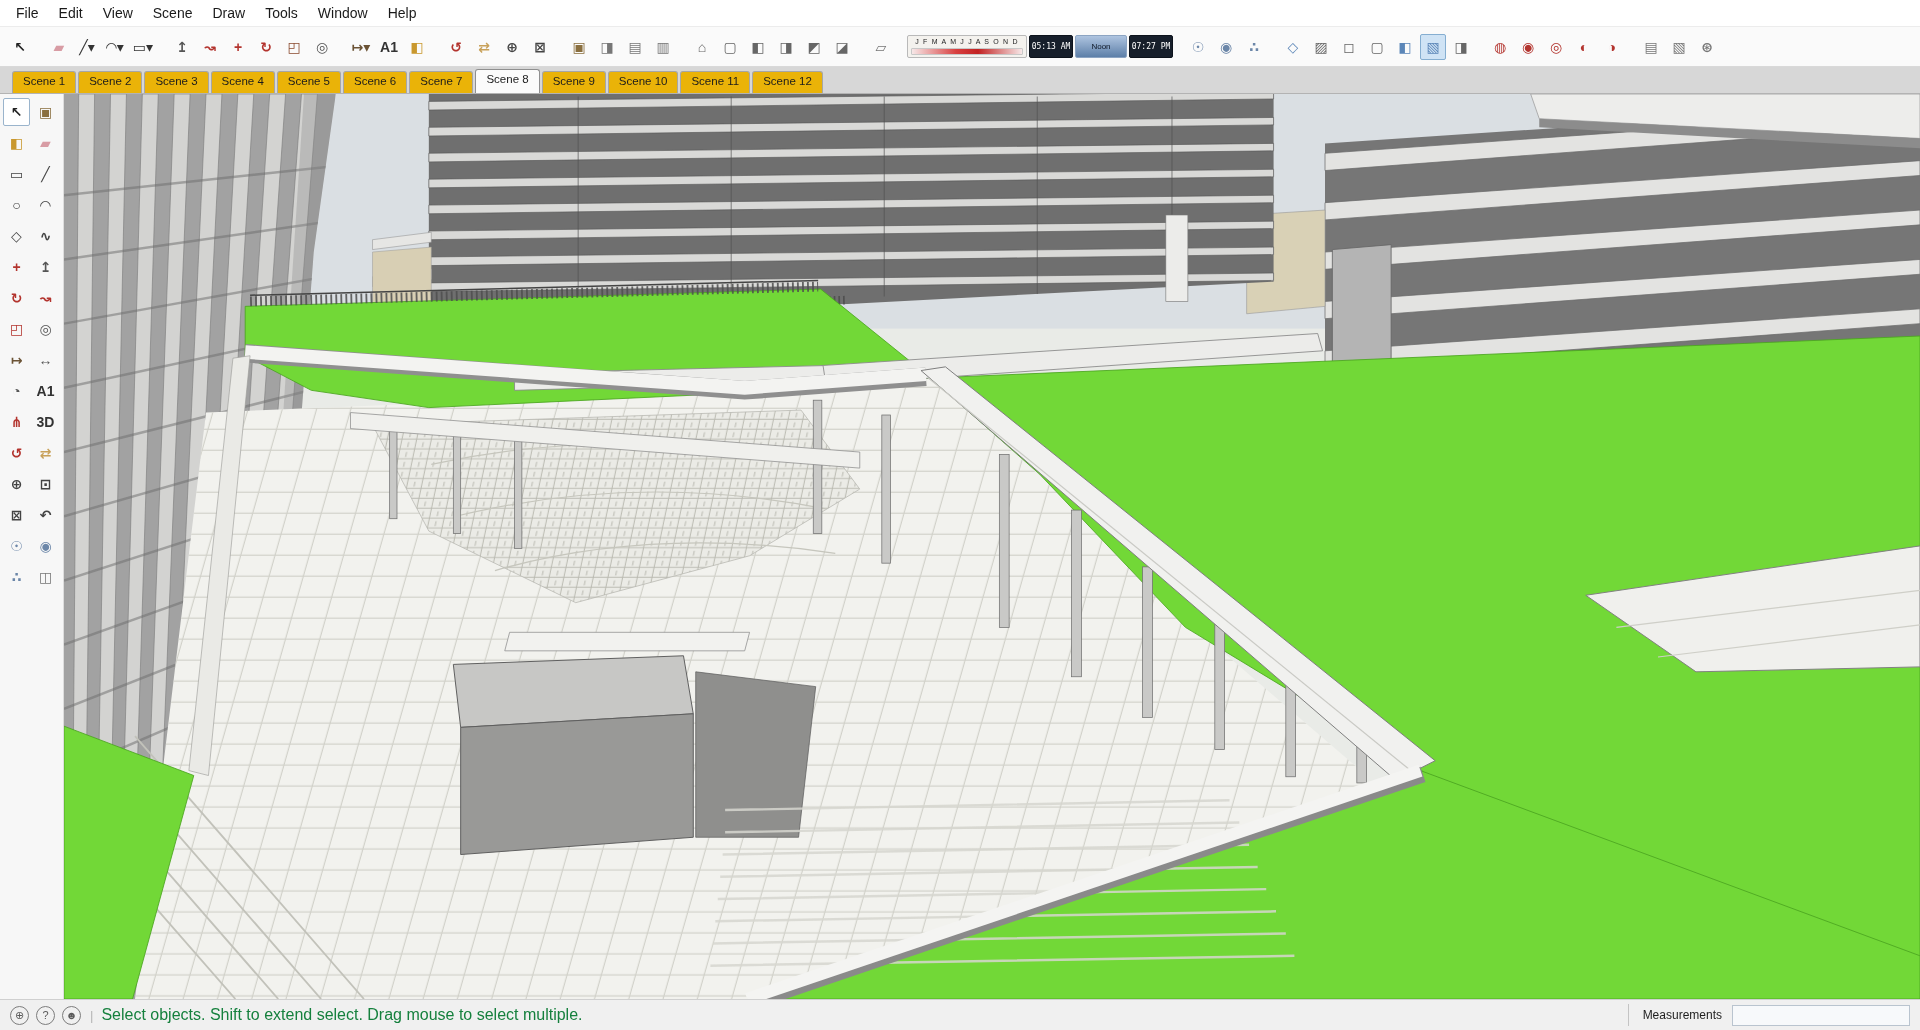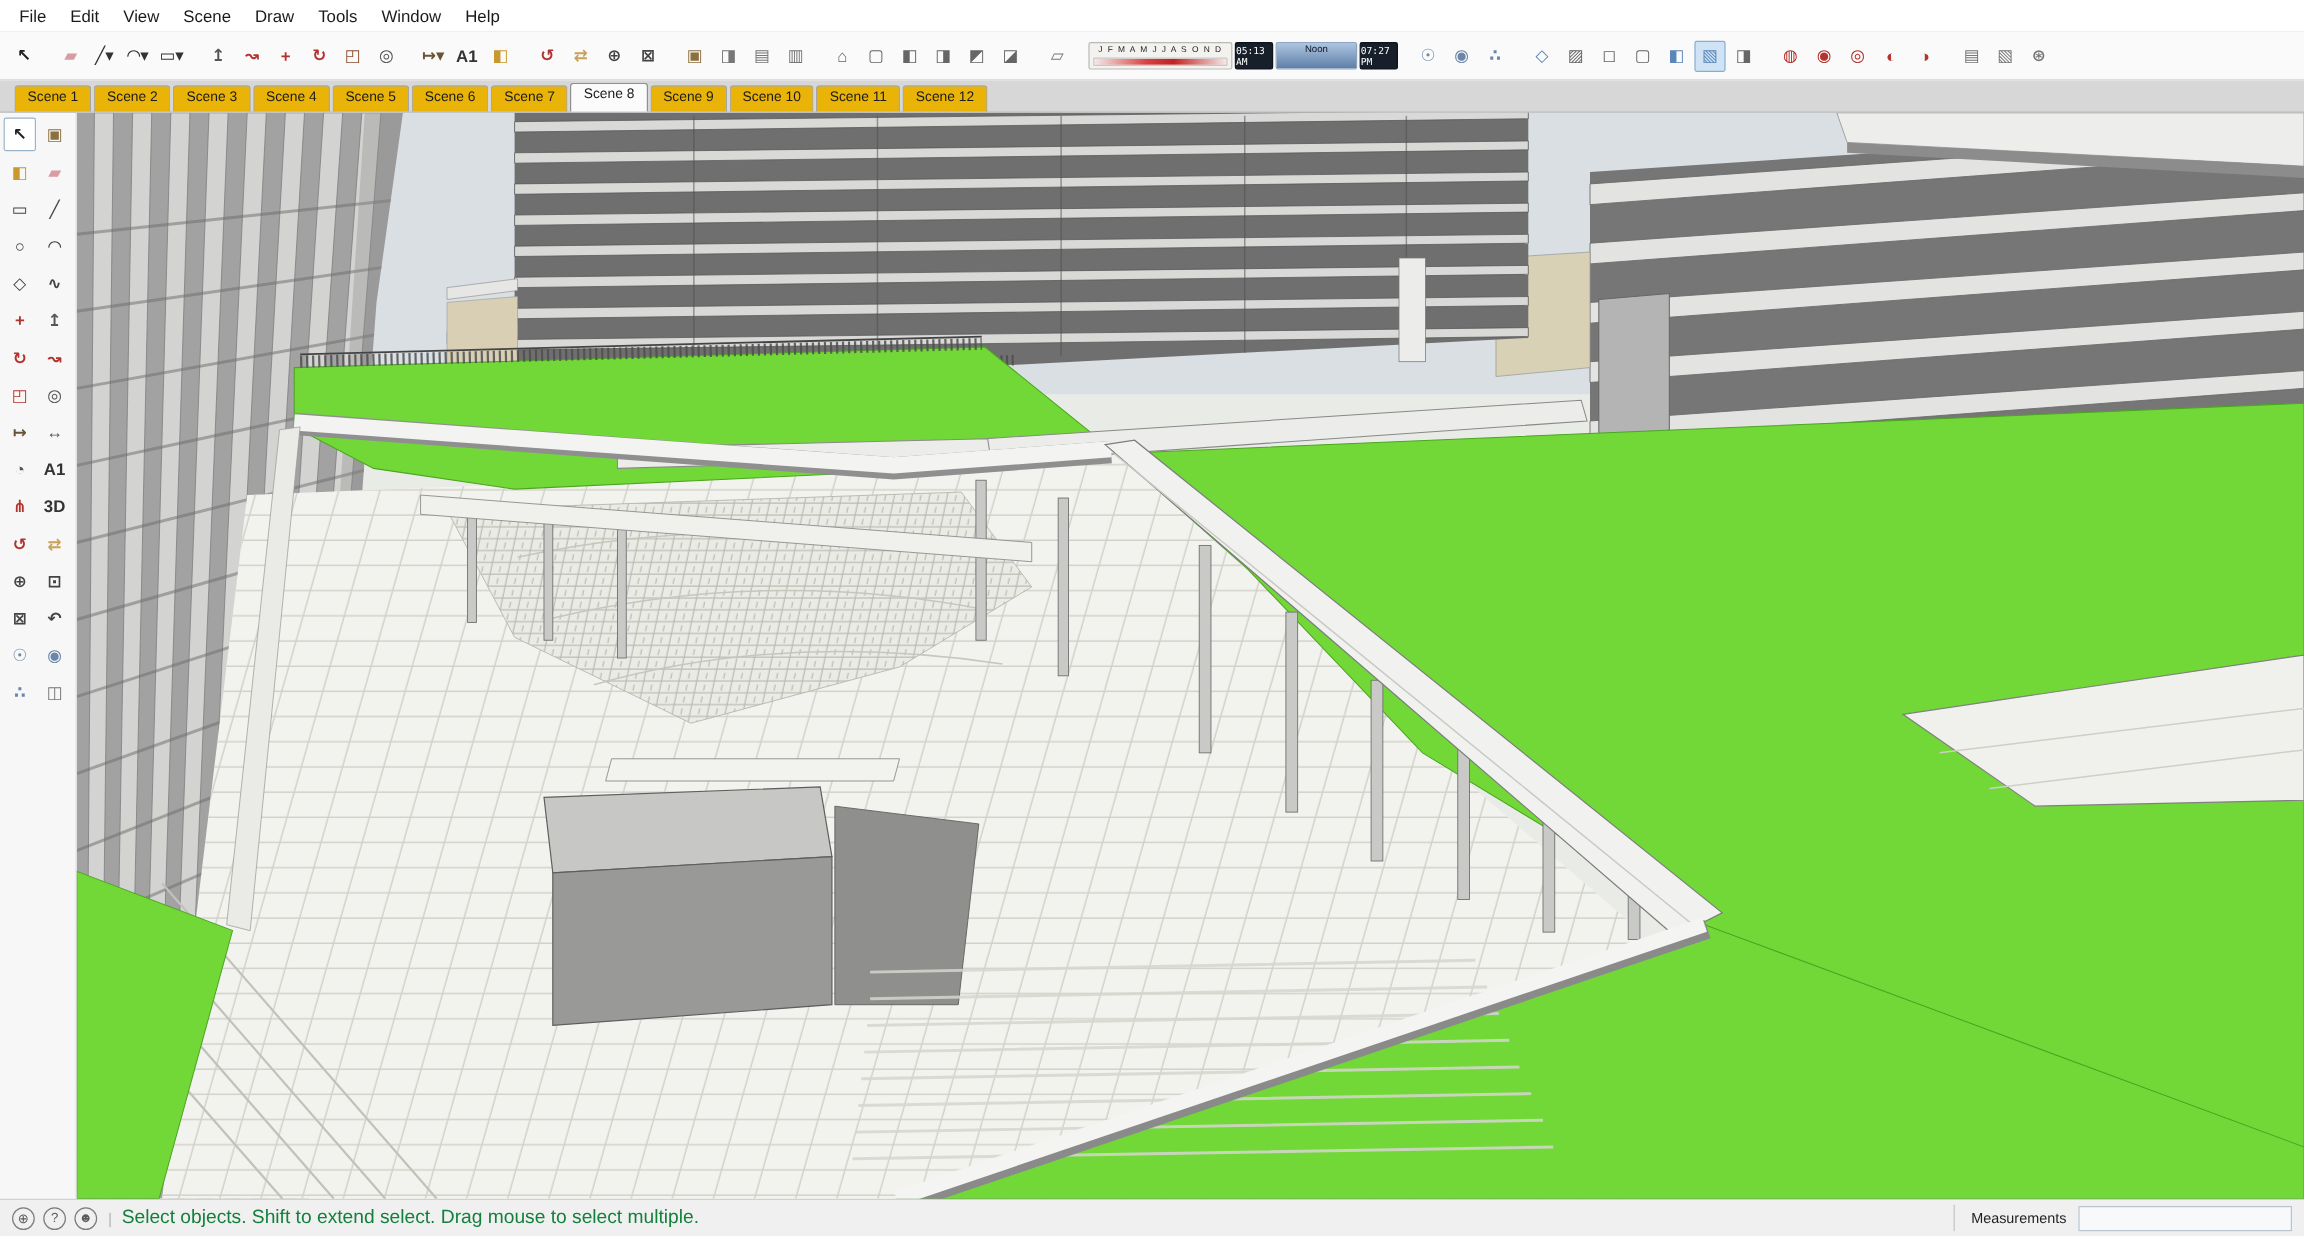--- a/index.html
+++ b/index.html
@@ -30,25 +30,25 @@
   .ticon { width:26px; height:26px; margin:0 1px; display:flex; align-items:center; justify-content:center;
     font-size:14px; font-weight:700; color:#555; border:1px solid transparent; border-radius:2px; cursor:default; }
   .ticon.gap { margin-left:12px; }
   .ticon.pressed { background:#cfe3f5; border-color:#85aed1; }
   .shadow-widget { display:flex; align-items:center; margin-left:12px; gap:2px; }
   .months { width:120px; height:23px; background:#f4f2ee; border:1px solid #b9b9b9; border-radius:2px;
     display:flex; flex-direction:column; justify-content:space-between; padding:2px 3px; }
   .mletters { font-size:7px; letter-spacing:1.2px; color:#222; white-space:nowrap; text-align:center; }
   .mtrack { height:7px; border:1px solid #c8c8c8; background:
     linear-gradient(90deg,#f7e8e8 0%,#d84040 40%,#c22222 60%,#f7e8e8 100%); border-radius:1px; }
-  .timebox { width:32px; height:23px; background:#171f2b; color:#fff; font-size:8px;
+  .timebox { width:44px; height:23px; background:#171f2b; color:#fff; font-size:8px;
     display:flex; align-items:center; justify-content:center; border:1px solid #0d131c; border-radius:2px;
     font-family:"DejaVu Sans Mono","Liberation Mono",monospace; }
-  .noon { width:68px; height:23px; border:1px solid #8ca4c2; border-radius:2px;
-    background:linear-gradient(180deg,#aec4e0,#5d7fa8); display:flex; justify-content:center; }
+  .noon { width:52px; height:23px; border:1px solid #8ca4c2; border-radius:2px;
+    background:linear-gradient(180deg,#aec4e0,#5d7fa8); display:flex; align-items:center; justify-content:center; }
   .noon span { font-size:8px; color:#0e1726; }
 
   
   .tabstrip { height:27px; background:#d7d7d7; border-bottom:1px solid #b3b3b3;
     display:flex; align-items:flex-end; padding:0 0 0 12px; flex:0 0 27px; }
   .tab { font-size:11.5px; color:#1c1c1c; background:#eab308; border:1px solid #a6a6a6; border-bottom:none;
     border-radius:3px 3px 0 0; padding:3px 10px 3px 10px; margin-right:2px; height:22px; cursor:default; }
   .tab.pressed { background:#fbfbfb; height:24px; border-color:#8f8f8f; }
 
   

